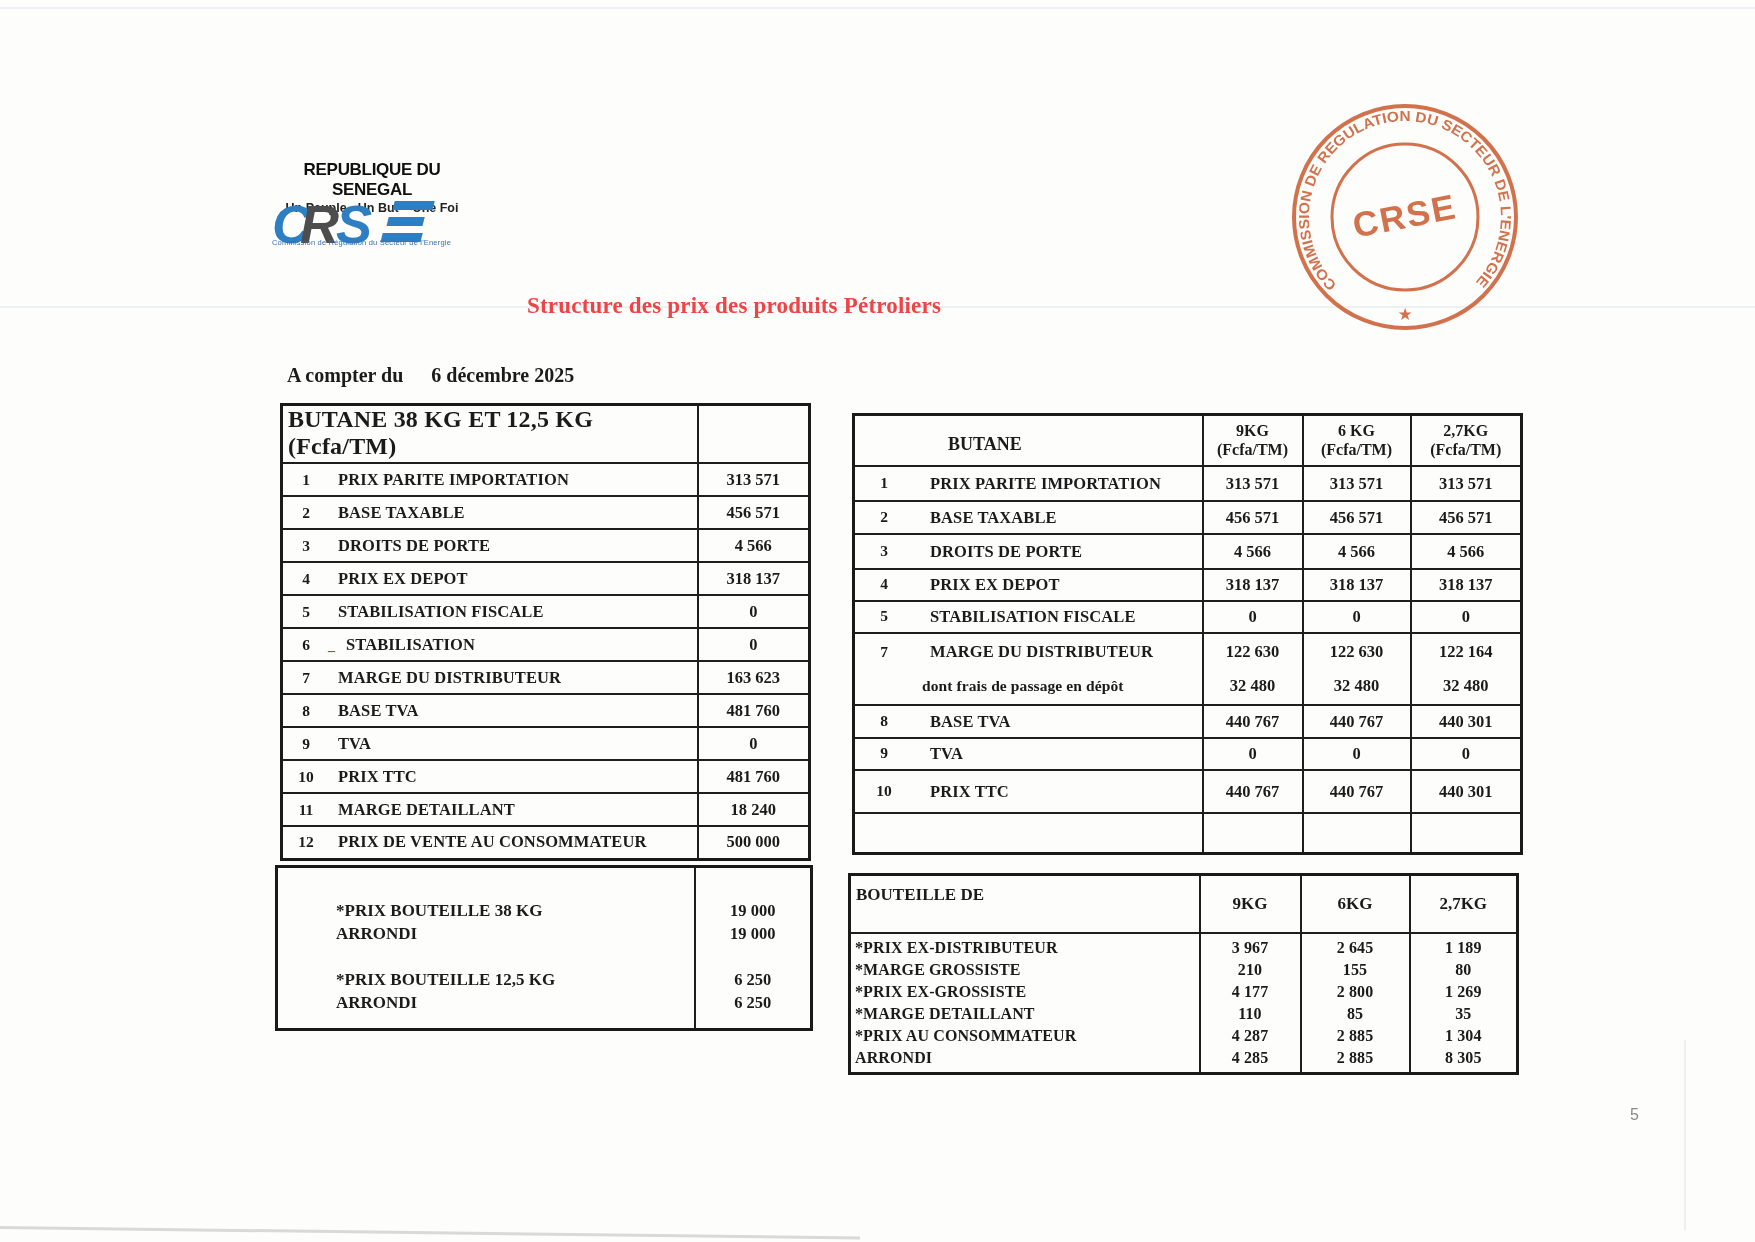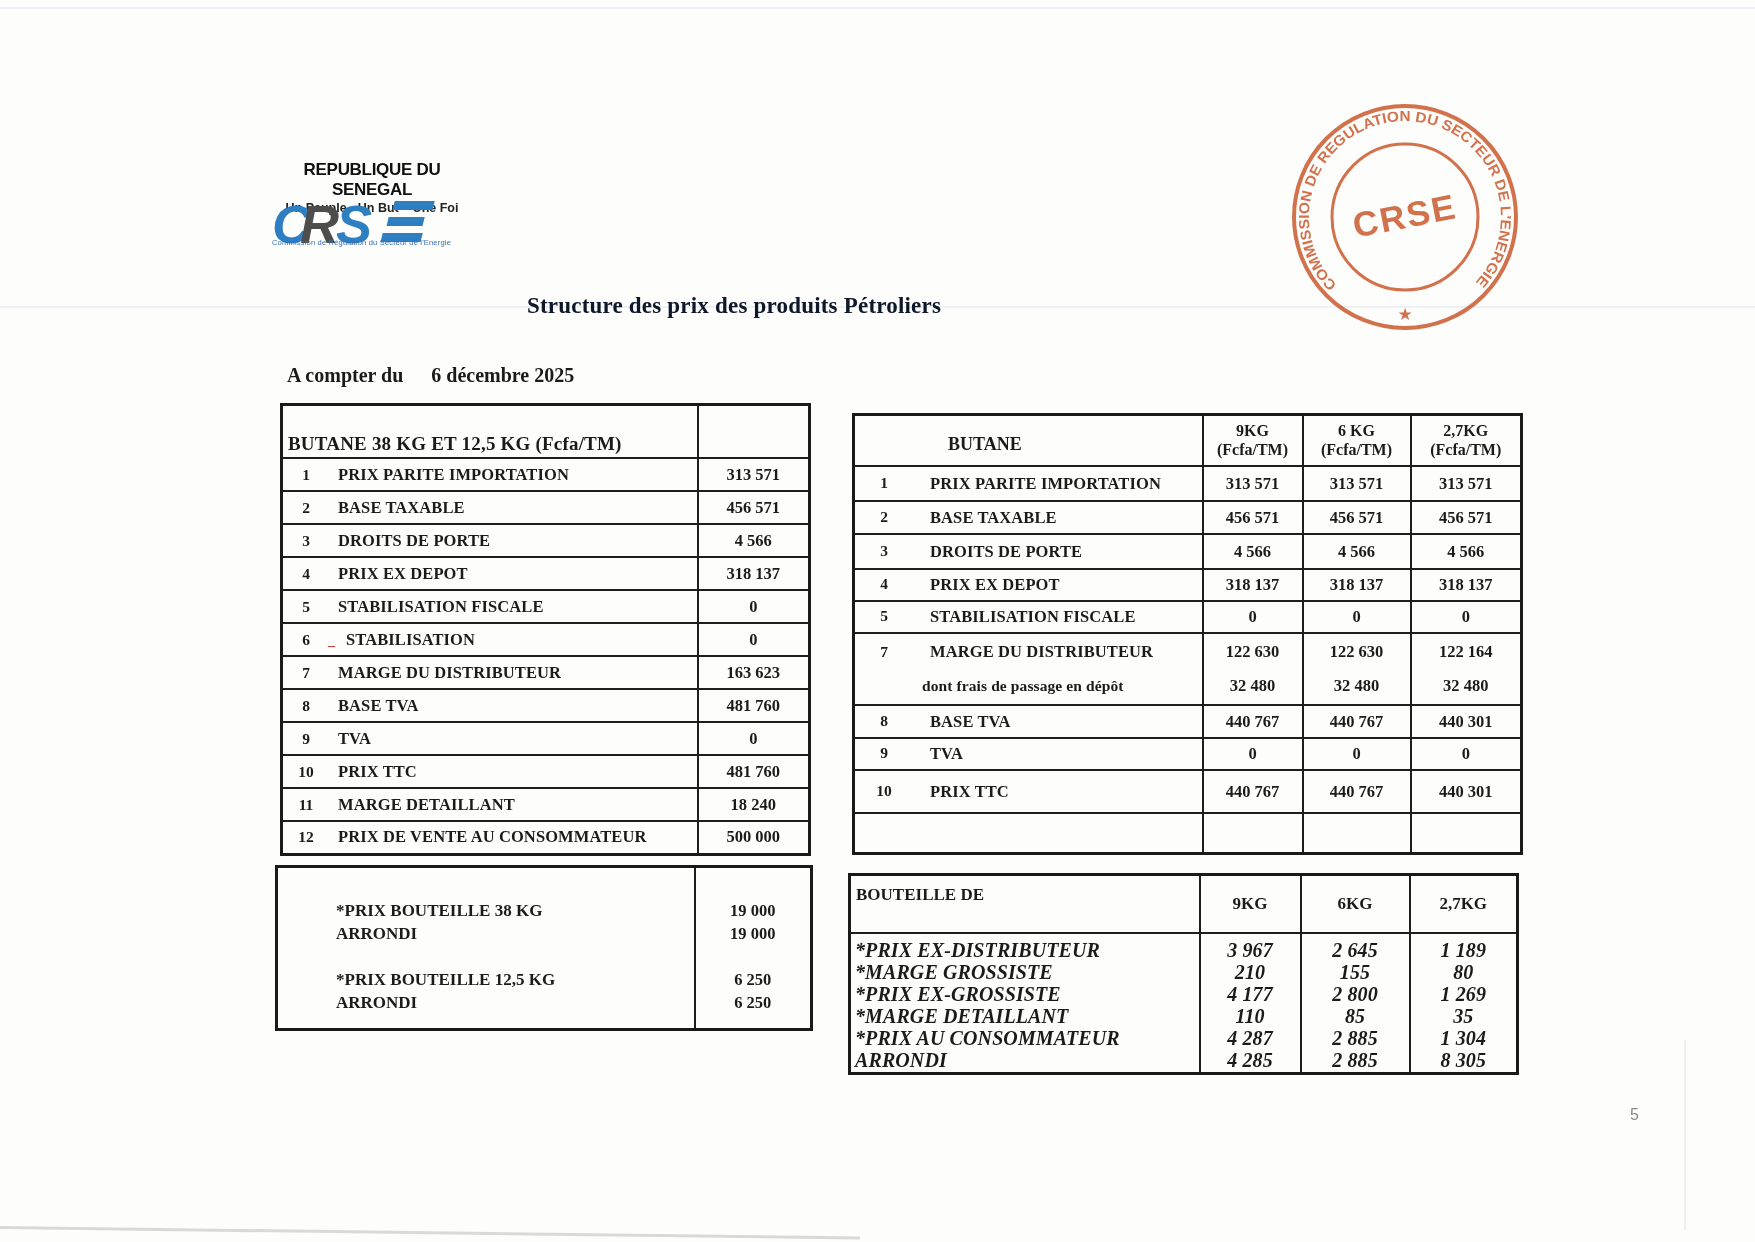--- a/index.html
+++ b/index.html
@@ -14,35 +14,35 @@
   
   .gov{position:absolute;left:262px;top:160px;width:220px;text-align:center;
        font-family:"Liberation Sans",sans-serif;}
   .gov .republic{font-size:17px;font-weight:bold;letter-spacing:-0.3px;color:#101010;}
   .gov .motto{font-size:12.5px;font-weight:bold;color:#222;margin-top:1px;}
   .logo{position:absolute;left:270px;top:196px;width:190px;height:62px;}
   .logo-caption{position:absolute;left:272px;top:238px;width:190px;font-size:7.5px;
        color:#3a6fb0;font-family:"Liberation Sans",sans-serif;letter-spacing:0.2px;}
 
   .doc-title{position:absolute;left:527px;top:293px;font-size:23px;font-weight:bold;
-       color:#0f172a;letter-spacing:0.2px;}
+       color:#ef4444;letter-spacing:0.2px;}
   .date-line{position:absolute;left:287px;top:364px;font-size:20px;font-weight:bold;}
   .date-line .lbl{margin-right:28px;}
 
   
   .stamp{position:absolute;left:1288px;top:100px;opacity:0.88;}
 
   
   table{position:absolute;border-collapse:collapse;table-layout:fixed;}
   td{border:2px solid #1e1e1e;font-weight:bold;overflow:hidden;}
   table{border:3px solid #1a1a1a;}
 
   
   #t38{left:280px;top:403px;width:528px;}
-  #t38 td.title-cell{height:41px;vertical-align:bottom;font-size:19px;padding:8px 0 2px 5px;letter-spacing:0.2px;}
+  #t38 td.title-cell{height:41px;vertical-align:bottom;font-size:24px;padding:0 0 2px 5px;letter-spacing:0.2px;}
   #t38 tr.r{height:33px;}
   #t38 .num{display:inline-block;width:44px;text-align:center;font-size:15.5px;}
   #t38 .premark{color:#b03a2e;font-size:14px;margin-right:1px;}
   #t38 .txt{font-size:16.5px;margin-left:10px;letter-spacing:0.1px;}
   #t38 td.val{text-align:center;font-size:16.5px;}
 
   
   #tBL{left:275px;top:865px;width:535px;height:166px;}
   #tBL td{vertical-align:top;padding-top:33px;}
   #tBL .line{height:23px;font-size:17px;}
@@ -58,21 +58,21 @@
   #tR td.val{text-align:center;font-size:16.5px;}
   #tR .dline{display:flex;align-items:center;height:34px;}
   #tR .dline.center{justify-content:center;}
   #tR .sub{font-size:15.5px;margin-left:66px;letter-spacing:0.1px;}
 
   
   #tBR{left:848px;top:873px;width:668px;}
   #tBR td.title-cell{height:47px;vertical-align:top;padding:9px 0 0 5px;font-size:17px;}
   #tBR td.colhead{text-align:center;vertical-align:middle;font-size:17px;}
   #tBR td.body{vertical-align:top;padding-top:5px;height:132px;}
-  #tBR .line{height:22px;font-size:20px;letter-spacing:0.1px;font-style:italic;}
+  #tBR .line{height:22px;font-size:16px;letter-spacing:0.1px;}
   #tBR td.lblcol .line{padding-left:3px;}
   #tBR td.valcol .line{text-align:center;}
 
   .page-num{position:absolute;left:1630px;top:1106px;font-size:16px;color:#8a8a8a;
        font-family:"Liberation Sans",sans-serif;}
 </style>
 </head>
 <body>
 
 <div id="page">

